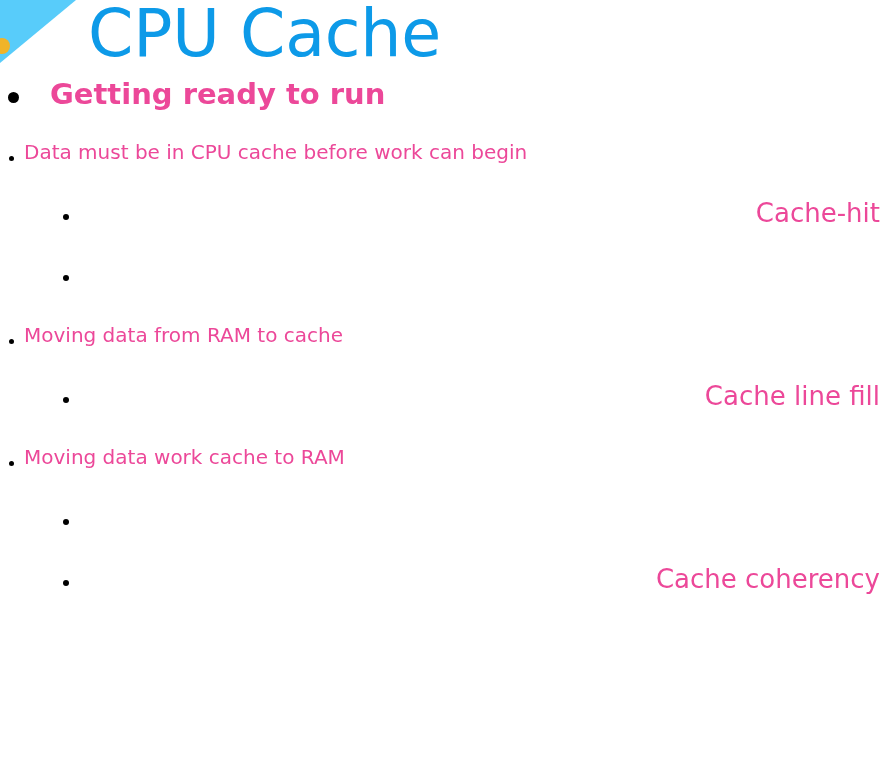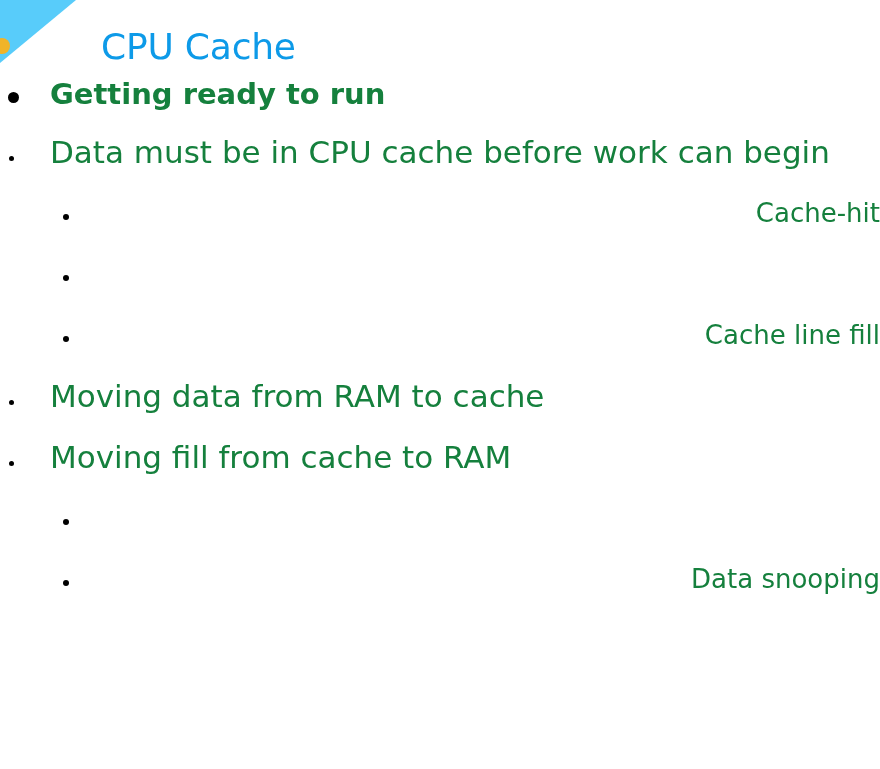--- a/index.html
+++ b/index.html
@@ -41,24 +41,24 @@
     position: absolute;
     left: 0;
     top: 0;
     width: 880px;
     height: 66px;
   }
   .slide-title {
     position: absolute;
     left: 84px;
     top: -1px;
-    margin: 17px;
+    margin: 4px;
     font-family: "DejaVu Sans", sans-serif;
     font-weight: 400;
-    font-size: 36px;
+    font-size: 65px;
     line-height: 62px;
     letter-spacing: -0.2px;
     color: #0d9ae8;
     white-space: nowrap;
   }
 
   
   .outline {
     position: absolute;
     left: 0;
@@ -74,21 +74,21 @@
 
   .bullet-mark {
     position: absolute;
     border-radius: 50%;
     background: #000000;
   }
 
   .bullet-text {
     display: block;
     white-space: nowrap;
-    color: #15803d;
+    color: #ec4899;
   }
 
   
   .lvl1 {
     height: 56px;
   }
   .lvl1 .bullet-mark {
     left: 8px;
     top: 26px;
     width: 11px;
@@ -105,22 +105,22 @@
   .lvl2 {
     height: 61px;
   }
   .lvl2 .bullet-mark {
     left: 9px;
     top: 34px;
     width: 5px;
     height: 5px;
   }
   .lvl2 .bullet-text {
-    margin-left: 50px;
-    font-size: 31px;
+    margin-left: 24px;
+    font-size: 20px;
     line-height: 61px;
     font-weight: 400;
   }
 
   
   .lvl3 {
     height: 61px;
     text-align: right;
   }
   .lvl3 .bullet-mark {
@@ -170,40 +170,40 @@
 
     <div class="bullet-row lvl3">
       <span class="bullet-mark"></span>
       <span class="bullet-text">Cache-hit</span>
     </div>
 
     <div class="bullet-row lvl3">
       <span class="bullet-mark"></span>
     </div>
 
+    <div class="bullet-row lvl2">
+      <span class="bullet-mark"></span>
+      <span class="bullet-text">Moving data from RAM to cache</span>
+    </div>
+
     <div class="bullet-row lvl3">
       <span class="bullet-mark"></span>
       <span class="bullet-text">Cache line fill</span>
     </div>
 
     <div class="bullet-row lvl2">
       <span class="bullet-mark"></span>
-      <span class="bullet-text">Moving data from RAM to cache</span>
-    </div>
-
-    <div class="bullet-row lvl2">
-      <span class="bullet-mark"></span>
-      <span class="bullet-text">Moving fill from cache to RAM</span>
-    </div>
-
-    <div class="bullet-row lvl3">
-      <span class="bullet-mark"></span>
-    </div>
-
-
-    <div class="bullet-row lvl3">
-      <span class="bullet-mark"></span>
-      <span class="bullet-text">Data snooping</span>
+      <span class="bullet-text">Moving data work cache to RAM</span>
+    </div>
+
+    <div class="bullet-row lvl3">
+      <span class="bullet-mark"></span>
+    </div>
+
+
+    <div class="bullet-row lvl3">
+      <span class="bullet-mark"></span>
+      <span class="bullet-text">Cache coherency</span>
     </div>
 
 
   </div>
 </div>
 
 </body></html>

